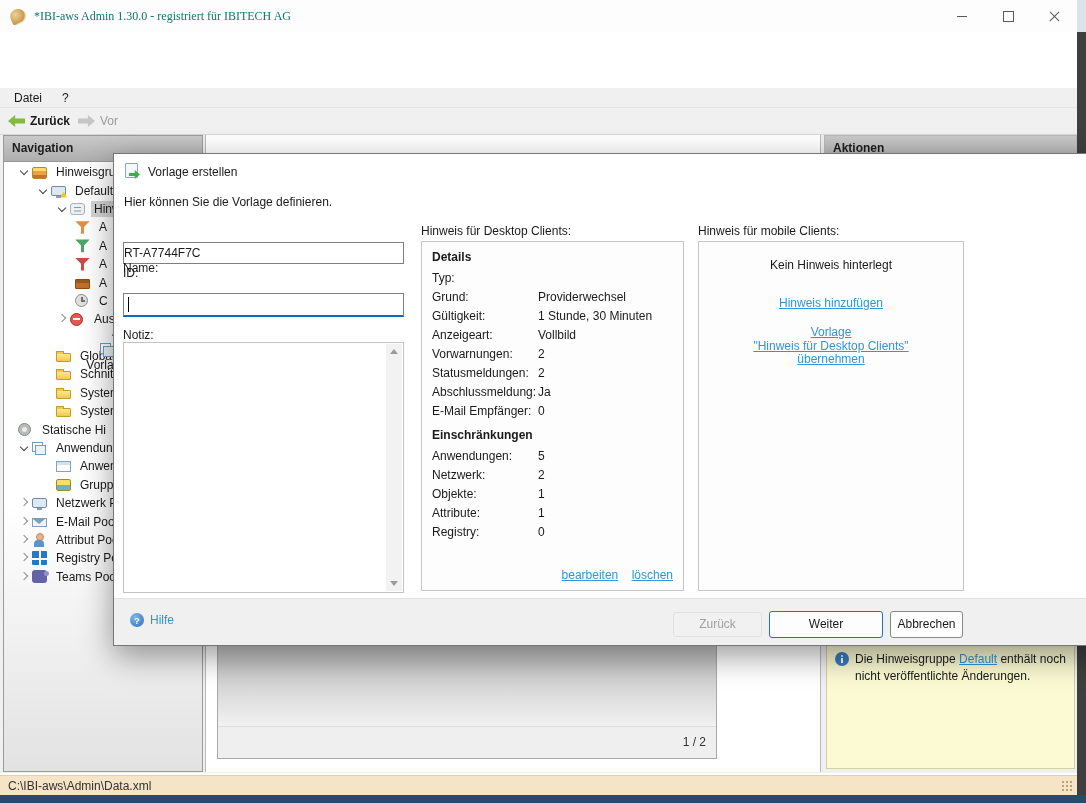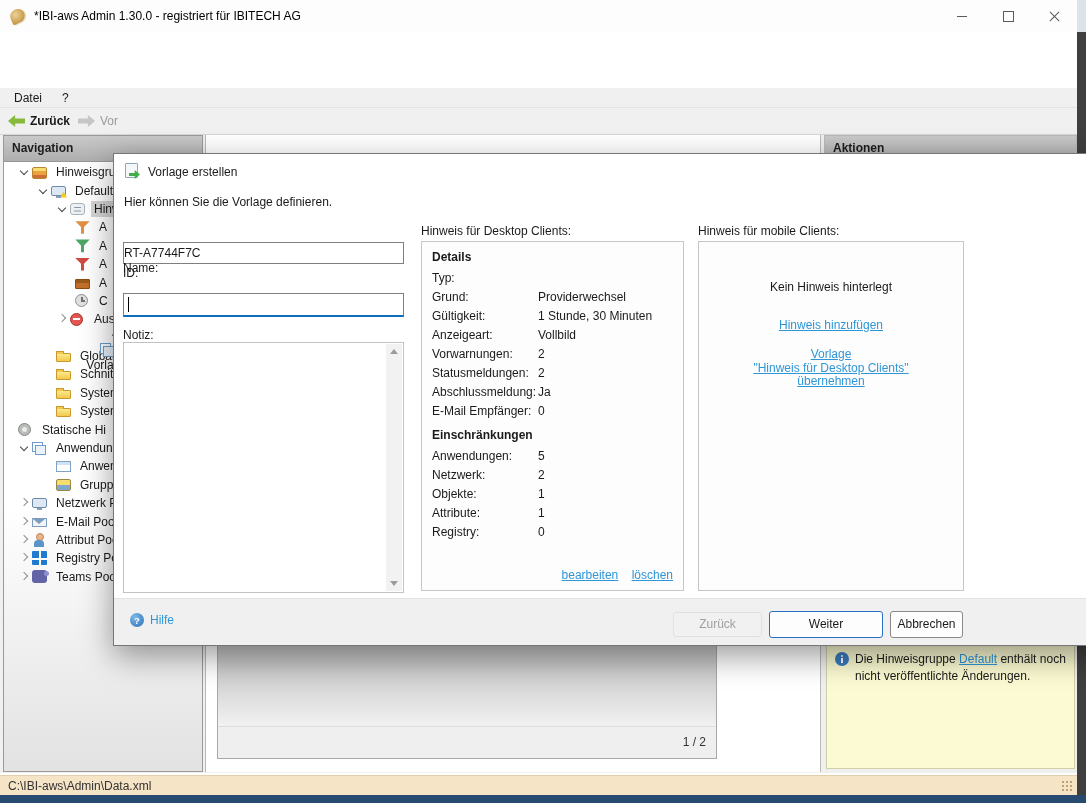--- a/index.html
+++ b/index.html
@@ -3,21 +3,21 @@
 <meta charset="utf-8">
 <style>
   html,body{margin:0;padding:0;background:#888;}
   .screen{position:relative;width:1086px;height:803px;background:#fff;overflow:hidden;
     font-family:"Liberation Sans",sans-serif;font-size:12px;color:#1a1a1a;}
   .abs{position:absolute;}
 
   
   .titlebar{left:0;top:0;width:1077px;height:32px;background:#fdfdfd;display:flex;align-items:center;}
   .app-icon{width:15px;height:14px;margin:0 9px 0 10px;background:radial-gradient(circle at 40% 35%,#ecd29a,#c99a4a 70%,#a87a2e);border-radius:60% 60% 60% 15%;transform:rotate(-25deg);box-shadow:1px 1px 0 #e9dcc2;}
-  .title-text{color:#000000;}
+  .title-text{color:#0f766e;font-family:Liberation Serif, serif;}
   .wbtns{margin-left:auto;display:flex;height:32px;}
   .wbtn{width:46px;height:32px;display:flex;align-items:center;justify-content:center;}
   .glyph-min{width:10px;height:1px;background:#5a5a5a;}
   .glyph-max{width:9px;height:9px;border:1px solid #5a5a5a;}
   .glyph-close{position:relative;width:13px;height:13px;}
   .glyph-close::before,.glyph-close::after{content:"";position:absolute;left:0;top:6px;width:13px;height:1.2px;background:#5a5a5a;}
   .glyph-close::before{transform:rotate(45deg);} .glyph-close::after{transform:rotate(-45deg);}
 
   
   .banner{left:0;top:32px;width:1077px;height:56px;background:#f6e4c6;text-align:center;}
@@ -106,21 +106,21 @@
   .desk-box{position:absolute;left:307px;top:87px;width:263px;height:350px;border:1px solid #c6c6c6;background:#fdfdfd;box-sizing:border-box;padding:8px 10px;}
   .sec-title{font-weight:bold;margin-bottom:7px;}
   .drow{display:flex;line-height:14px;margin-bottom:5px;}
   .dlabel{flex:0 0 106px;}
   .dvalue{flex:1;}
   .constraints-title{margin-top:10px;}
   .desk-links{position:absolute;right:10px;bottom:8px;}
   .ulink{color:#2f96d8;text-decoration:underline;cursor:pointer;}
   .desk-links .ulink{margin-left:10px;}
 
-  .mob-box{position:absolute;left:584px;top:87px;width:266px;height:350px;border:1px solid #c6c6c6;background:#fdfdfd;box-sizing:border-box;text-align:center;padding-top:38px;}
+  .mob-box{position:absolute;left:584px;top:87px;width:266px;height:350px;border:1px solid #c6c6c6;background:#fdfdfd;box-sizing:border-box;text-align:center;padding-top:16px;}
   .mob-empty{margin-bottom:24px;}
   .mob-add{margin-bottom:16px;}
   .mob-apply{line-height:13.5px;}
 
   .dlg-footer{position:absolute;left:0;right:0;bottom:0;height:46px;background:#f0f0f0;border-top:1px solid #e2e2e2;}
   .help-wrap{position:absolute;left:16px;top:14px;display:flex;align-items:center;color:#2f96d8;cursor:pointer;}
   .help-icon{width:14px;height:14px;border-radius:50%;background:radial-gradient(circle at 35% 30%,#7db9e8,#2a6fb8);color:#fff;font-size:9.5px;font-weight:bold;display:inline-flex;align-items:center;justify-content:center;margin-right:6px;}
   .btn{position:absolute;text-align:center;background:#fdfdfd;border:1px solid #8a8a8a;border-radius:3px;box-sizing:border-box;cursor:pointer;}
   .btn-back{left:559px;top:13px;width:89px;height:25px;line-height:23px;background:#f1f1f1;border-color:#e0e0e0;color:#a0a0a0;cursor:default;}
   .btn-next{left:655px;top:12px;width:114px;height:27px;line-height:25px;border:1.5px solid #2a70c2;}

